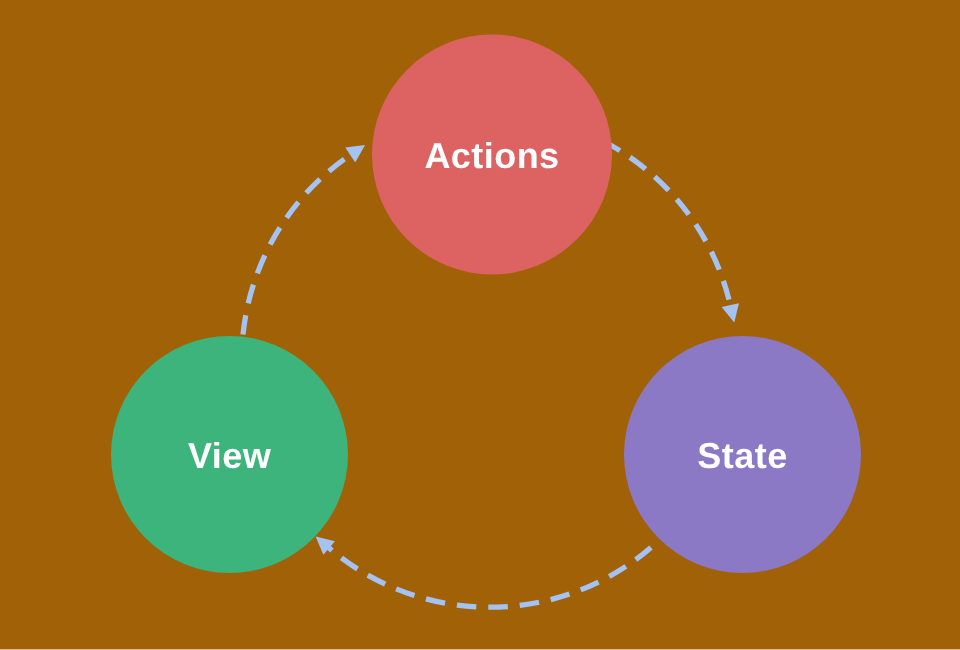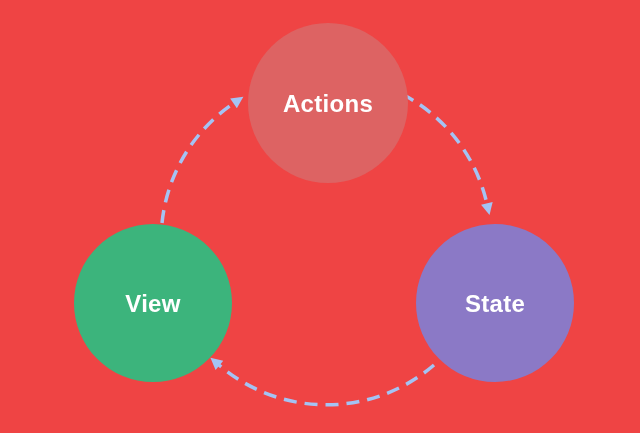--- a/index.html
+++ b/index.html
@@ -4,21 +4,21 @@
 <style>
   html, body {
     margin: 0;
     padding: 0;
     background: #ffffff;
   }
   .stage {
     position: relative;
     width: 640px;
     height: 433px;
-    background: #ef4444;
+    background: #a16207;
     overflow: hidden;
   }
   .edge {
     fill: none;
     stroke-width: 3.5;
     stroke-dasharray: 13 8;
     stroke-linecap: butt;
   }
   .node-label {
     font-family: "Liberation Sans", sans-serif;

